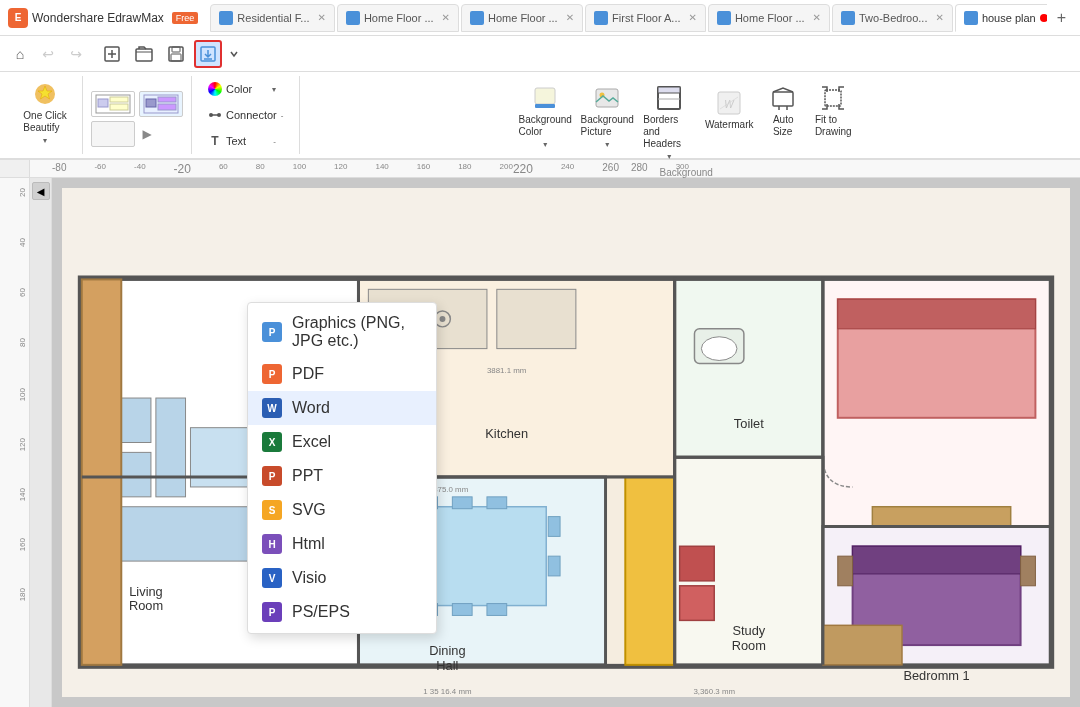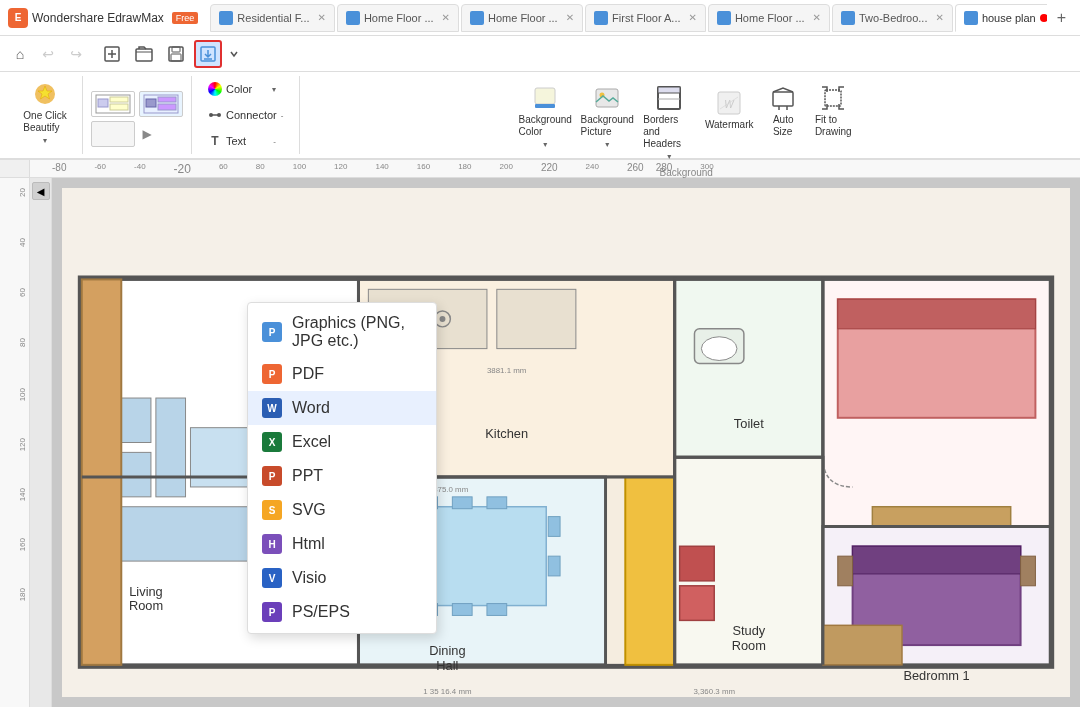--- a/index.html
+++ b/index.html
@@ -363,21 +363,21 @@
       <span style="font-size:8px; color:#888; margin-left:28px;">-40</span>
       <span style="font-size:12px; color:#888; margin-left:28px;">-20</span>
       <span style="font-size:8px; color:#888; margin-left:28px;">60</span>
       <span style="font-size:8px; color:#888; margin-left:28px;">80</span>
       <span style="font-size:8px; color:#888; margin-left:28px;">100</span>
       <span style="font-size:8px; color:#888; margin-left:28px;">120</span>
       <span style="font-size:8px; color:#888; margin-left:28px;">140</span>
       <span style="font-size:8px; color:#888; margin-left:28px;">160</span>
       <span style="font-size:8px; color:#888; margin-left:28px;">180</span>
       <span style="font-size:8px; color:#888; margin-left:28px;">200</span>
-      <span style="font-size:10px; color:#888; margin-left:28px;">220</span>
+      <span style="font-size:12px; color:#888; ">220</span>
       <span style="font-size:8px; color:#888; margin-left:28px;">240</span>
       <span style="font-size:10px; color:#888; margin-left:28px;">260</span>
       <span style="font-size:10px; color:#888; margin-left:12px;">280</span>
       <span style="font-size:8px; color:#888; margin-left:28px;">300</span>
     </div>
   </div>
 </div>
 
 <div style="display:flex; height: calc(707px - 36px - 36px - 88px - 18px); position:relative;">
 

